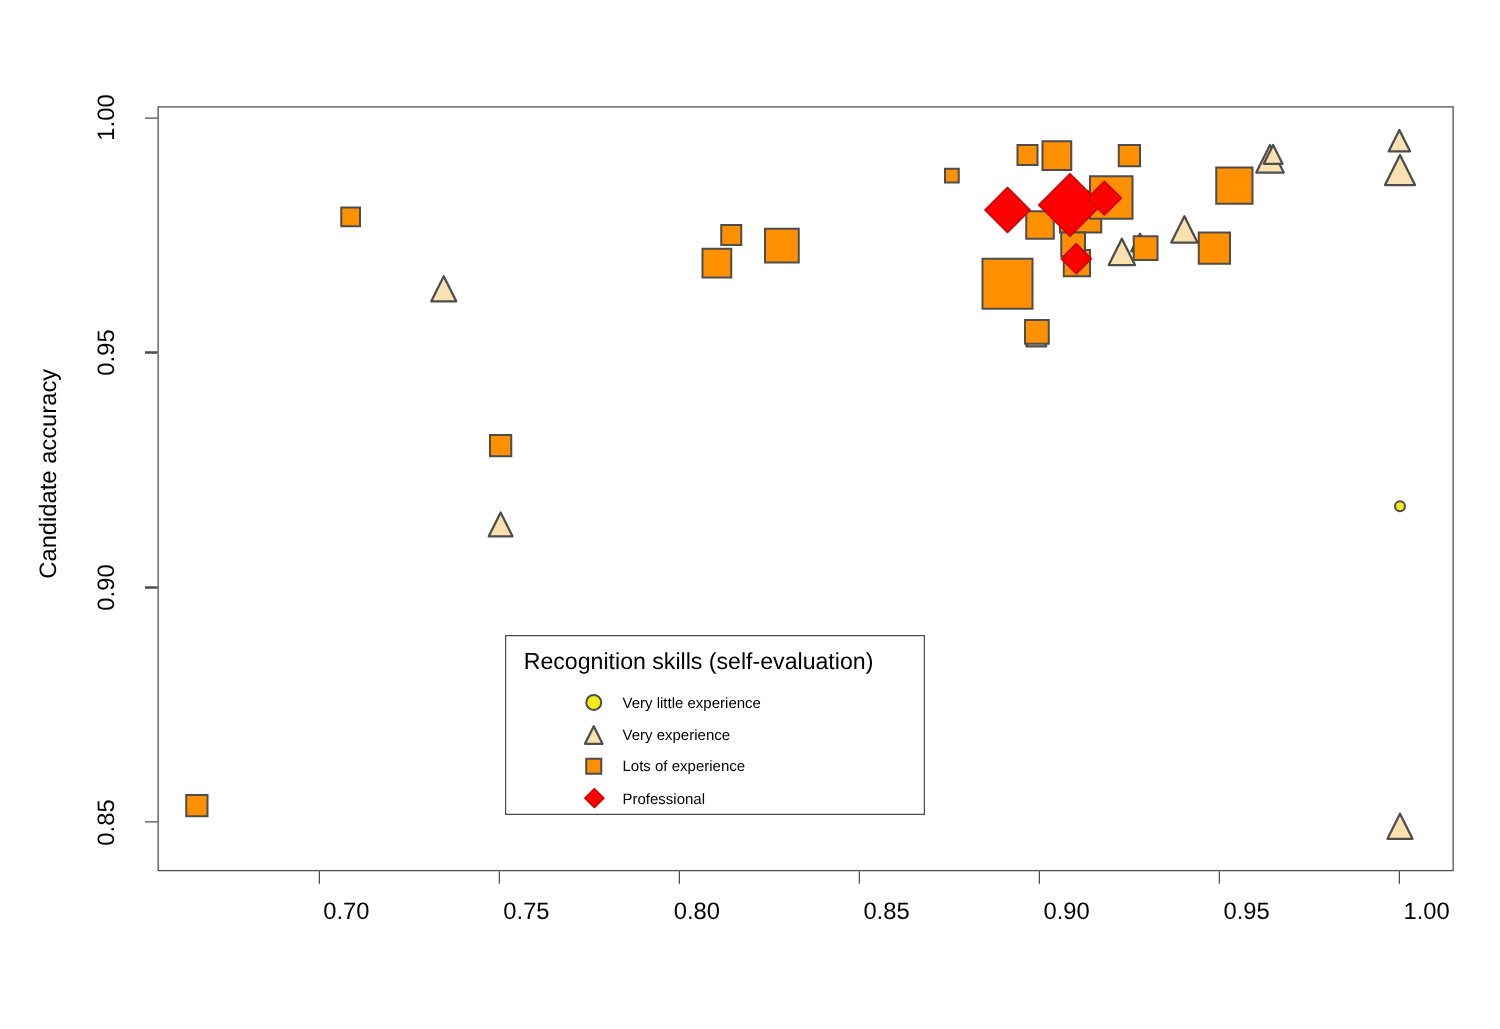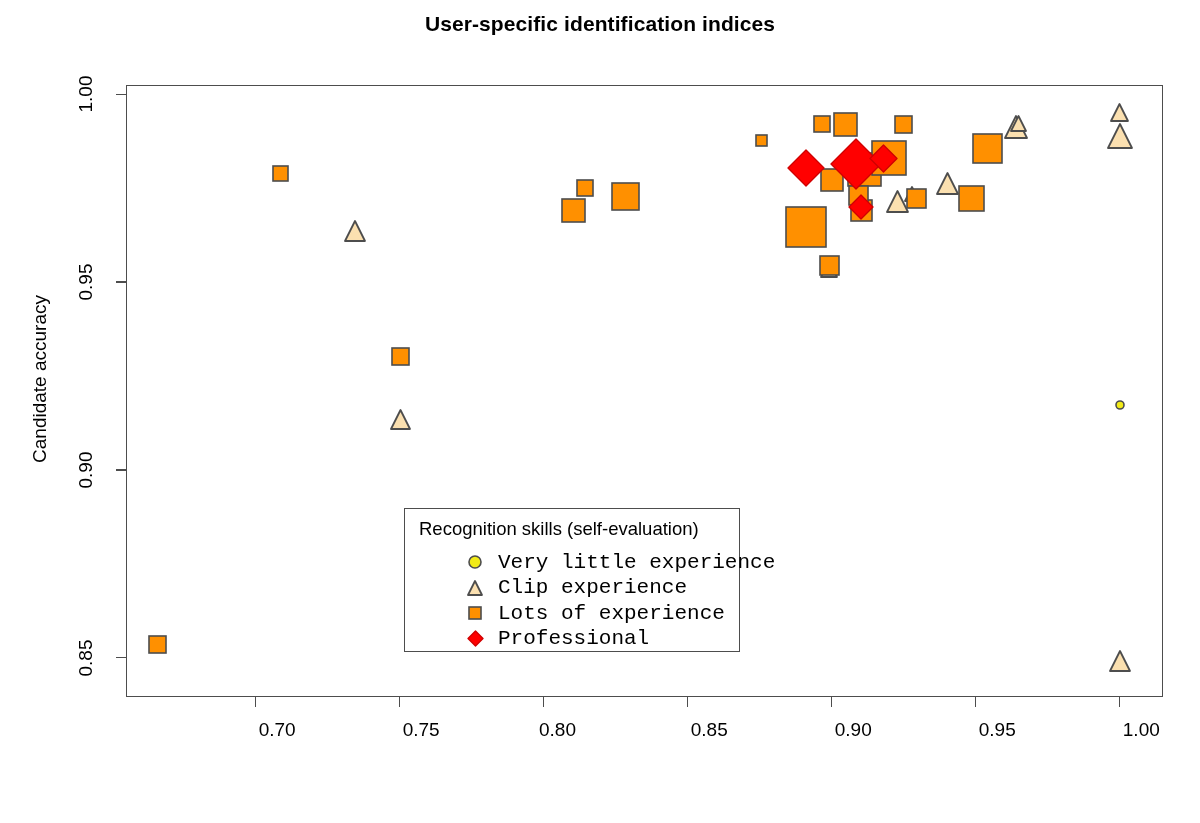--- a/index.html
+++ b/index.html
@@ -105,38 +105,37 @@
   }
   .legend-row {
     position: absolute;
     left: 60px;
     height: 26px;
     display: flex;
     align-items: center;
     gap: 13px;
     white-space: nowrap;
   }
-  .legend-label { font-size: 21px; line-height: 1; font-family: Liberation Mono, monospace; }
+  .legend-label { font-size: 12px; line-height: 1; }
   .legend-key {
     width: 20px;
     height: 20px;
     display: flex;
     align-items: center;
     justify-content: center;
   }
 
   .mk { position: absolute; }
   .mk svg { display: block; overflow: visible; }
 </style>
 </head>
 <body>
 
 <div id="figure">
 
-  <div class="chart-title">User-specific identification indices</div>
 
   <div class="plot-frame"></div>
 
   <div id="axis-ticks">
       <div class="tick-mark xtick-mark" style="left: 254.925px; top: 697px;"></div>
       <div class="tick-text xtick-text" style="left: 215.625px; top: 719px;">0.70</div>
       <div class="tick-mark xtick-mark" style="left: 398.953px; top: 697px;"></div>
       <div class="tick-text xtick-text" style="left: 359.653px; top: 719px;">0.75</div>
       <div class="tick-mark xtick-mark" style="left: 542.981px; top: 697px;"></div>
       <div class="tick-text xtick-text" style="left: 496px; top: 719px;">0.80</div>
@@ -353,21 +352,21 @@
             </svg>
           </span>
           <span class="legend-label">Very little experience</span>
         </div>
         <div class="legend-row" style="top: 65.5px;">
           <span class="legend-key">
             <svg width="18" height="18" viewBox="0 0 18 18">
               <polygon points="9,2 16,16 2,16" fill="#FBE0B0" stroke="#4d4d4d" stroke-width="1.8" stroke-linejoin="round"></polygon>
             </svg>
           </span>
-          <span class="legend-label">Clip experience</span>
+          <span class="legend-label">Very experience</span>
         </div>
         <div class="legend-row" style="top: 91px;">
           <span class="legend-key">
             <svg width="16" height="16" viewBox="0 0 16 16">
               <rect x="2" y="2" width="12" height="12" fill="#FF9000" stroke="#4d4d4d" stroke-width="1.6"></rect>
             </svg>
           </span>
           <span class="legend-label">Lots of experience</span>
         </div>
         <div class="legend-row" style="top: 116.5px;">

